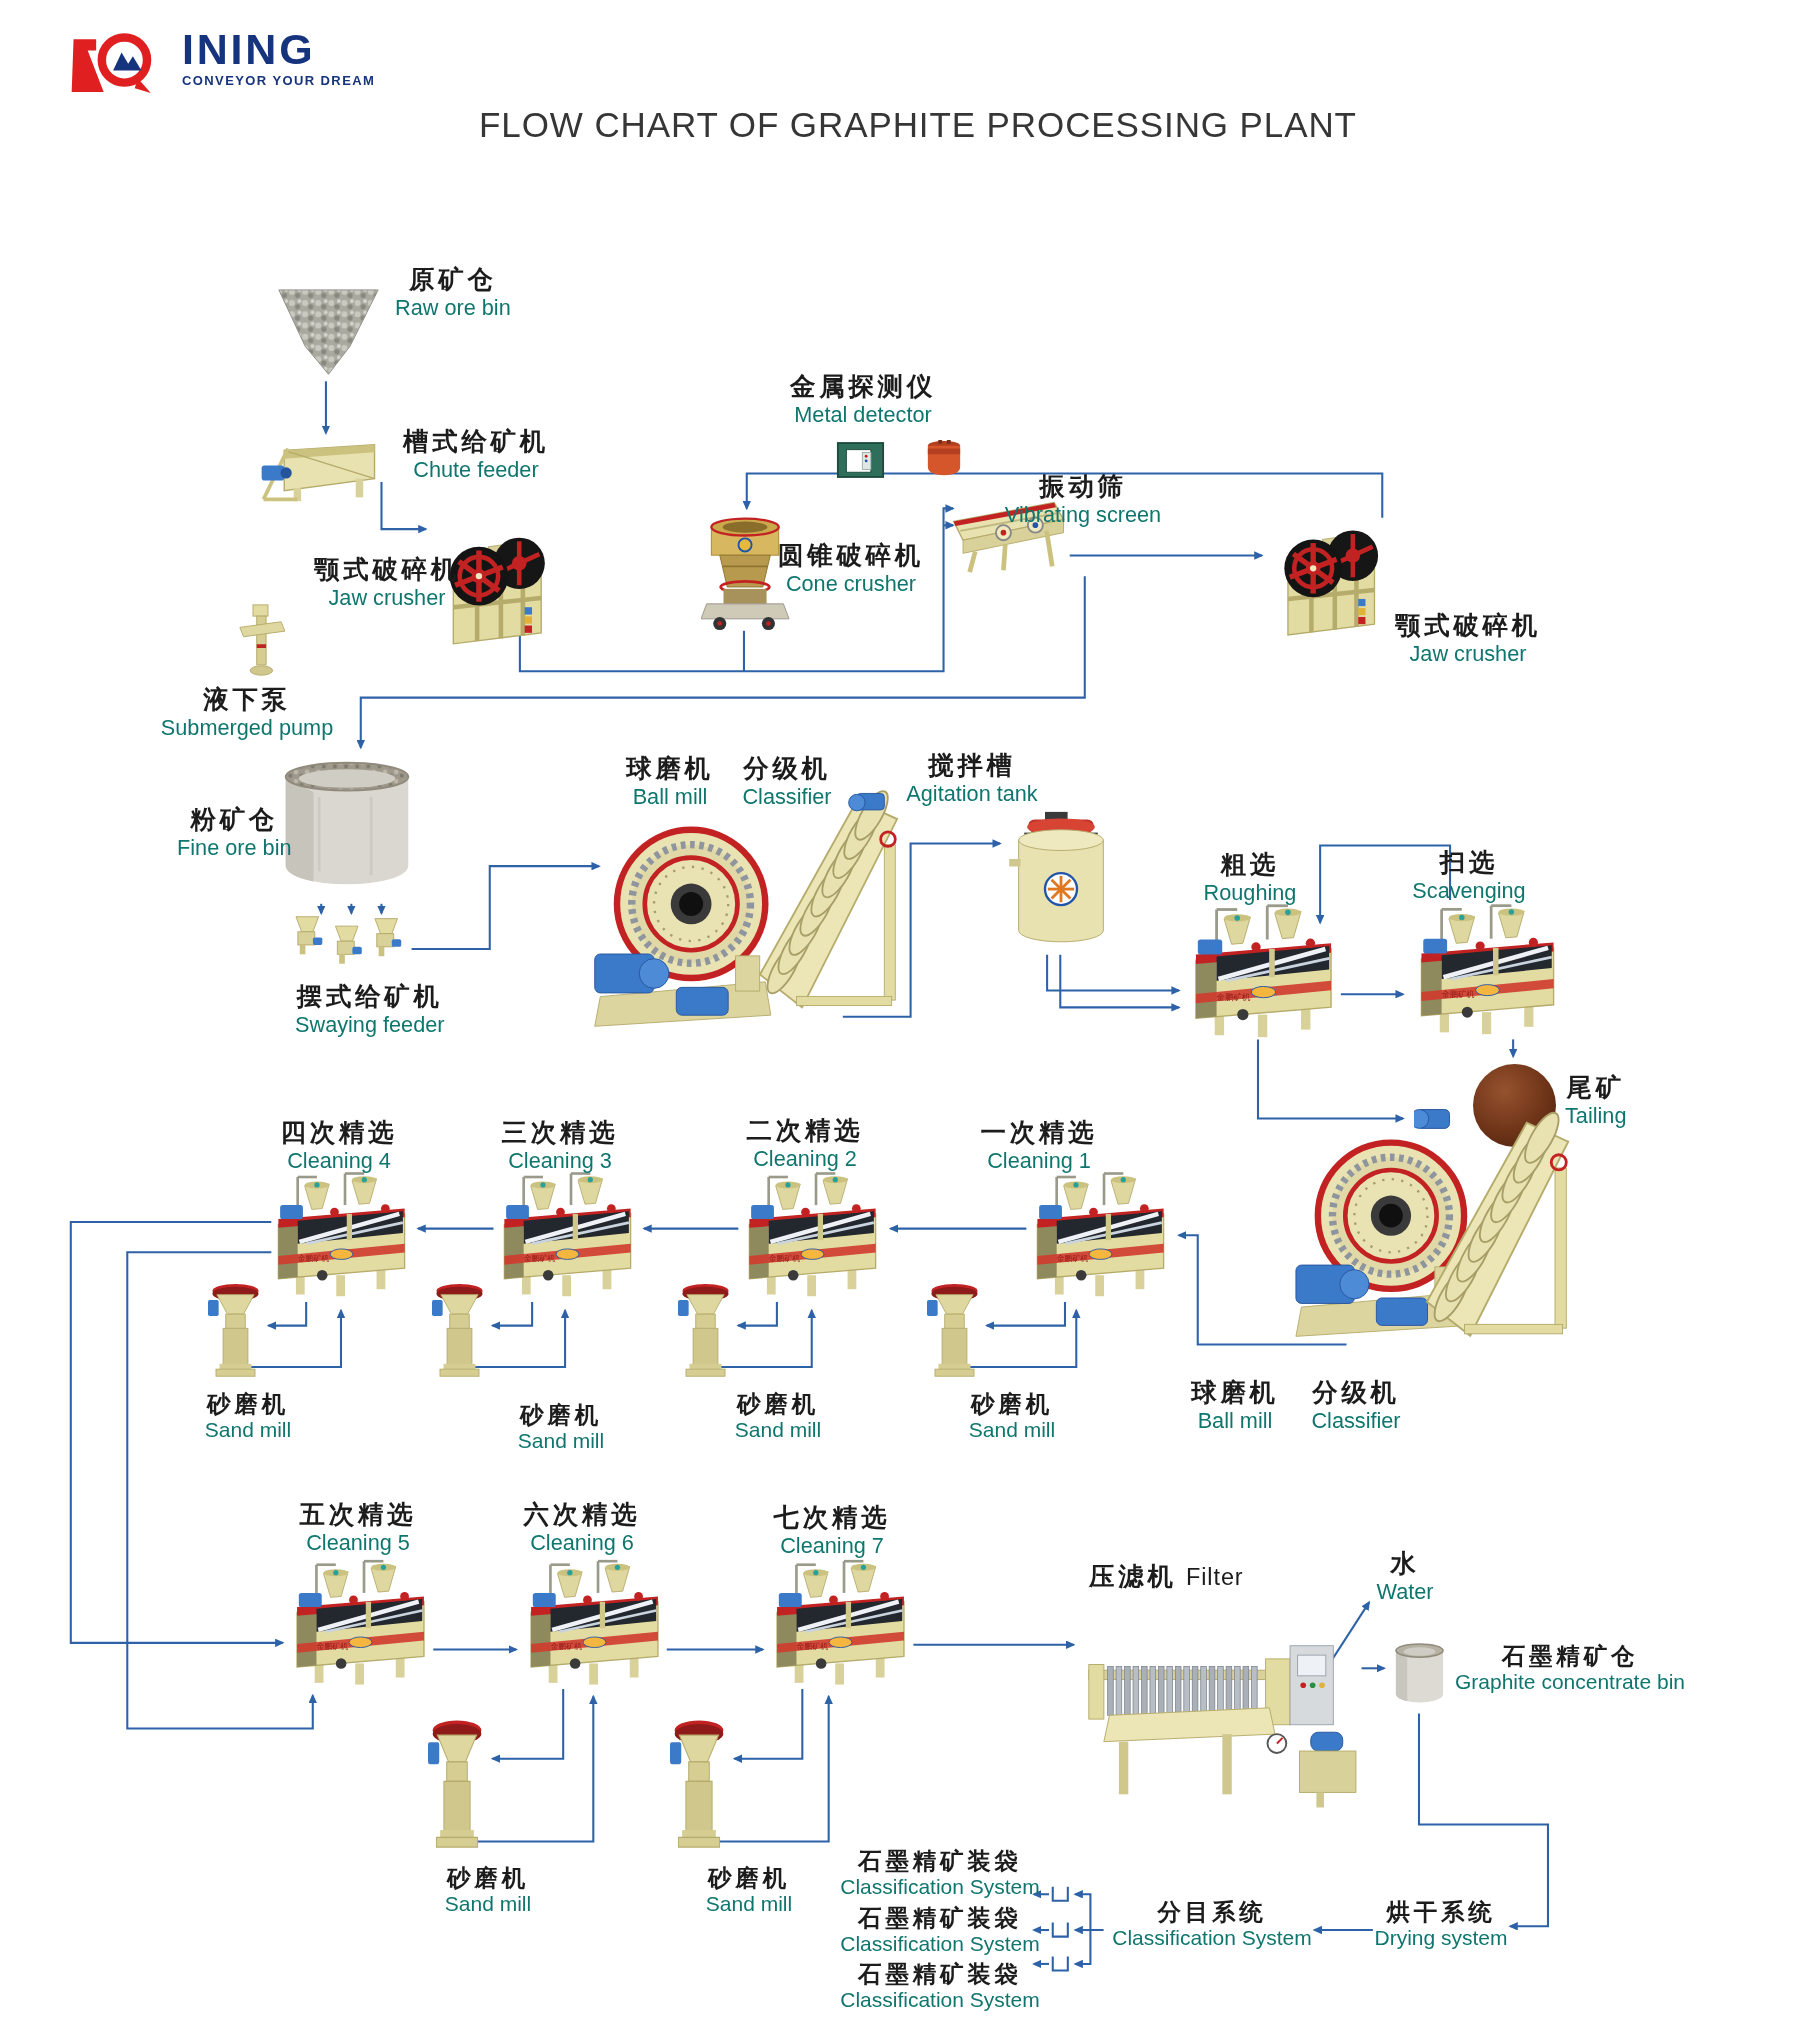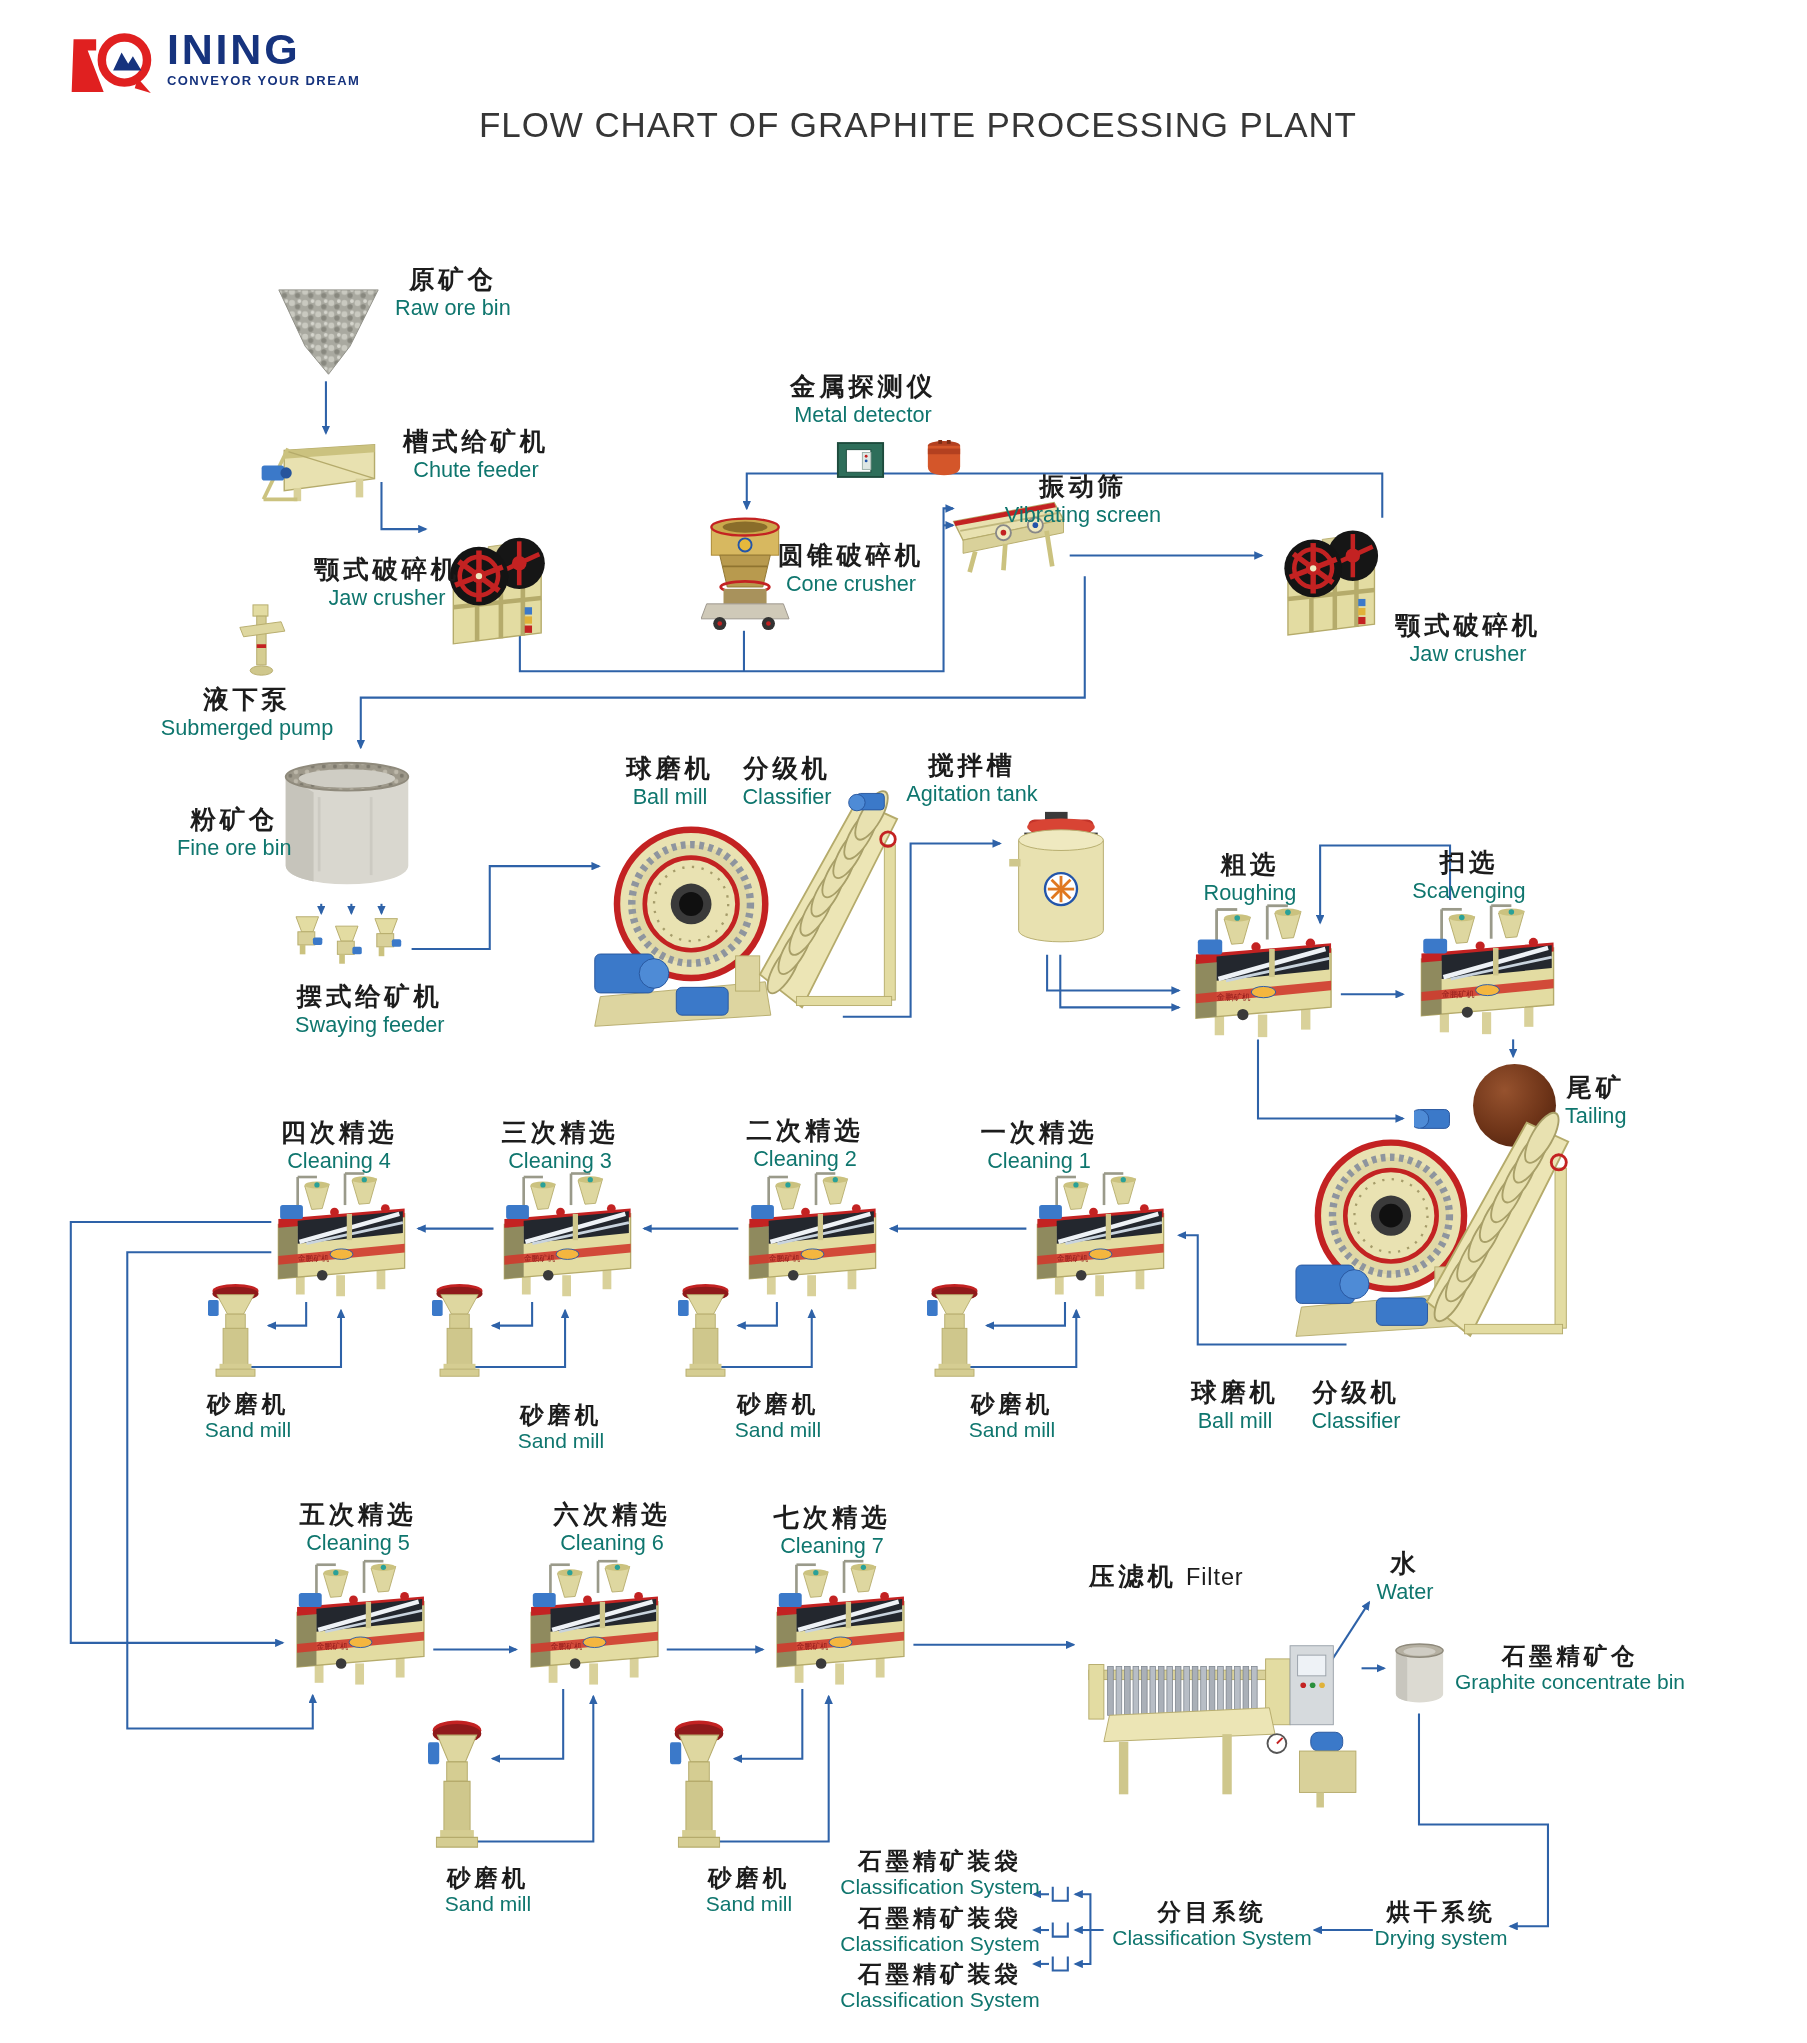--- a/index.html
+++ b/index.html
@@ -13,21 +13,21 @@
   .en{font-size:21.7px;font-weight:400;color:#0f766e;letter-spacing:0px;line-height:26px;}
   .small .zh{font-size:23.5px;line-height:28px;}
   .small .en{font-size:21px;line-height:24.5px;}
   .inline-en{font-size:23.5px;font-weight:400;color:#1c1c1c;margin-left:9.4px;letter-spacing:0.9px;}
   
   .title-zh{position:absolute;left:918px;top:45px;transform:translateX(-50%);
             font-size:49px;font-weight:700;letter-spacing:9.4px;color:#262626;z-index:6;}
   .title-en{position:absolute;left:918px;top:105px;transform:translateX(-50%);
             font-size:35px;font-weight:500;letter-spacing:0.9px;color:#363636;z-index:6;}
   .logo{position:absolute;left:66px;top:28px;display:flex;align-items:flex-start;z-index:6;}
-  .logo-right{margin-left:3px;}
+  .logo-right{margin-left:18px;}
   .logo-text{font-size:43px;font-weight:800;color:#16337e;letter-spacing:2.8px;line-height:43px;}
   .logo-tag{font-size:13px;font-weight:700;color:#16337e;letter-spacing:1.4px;margin-top:1.9px;}
   .node{position:absolute;z-index:4;}
   .lines{position:absolute;left:0;top:0;z-index:2;}
   .tail-ball{position:absolute;border-radius:50%;z-index:4;
              background:radial-gradient(circle at 38% 32%, #96522e 0%, #6e3418 55%, #451c0c 100%);}
 </style>
 </head>
 <body>
 
@@ -905,21 +905,21 @@
     <div class="en">Sand mill</div>
   </div>
   <div class="lab small" style="left:1012px;top:1390px;">
     <div class="zh">砂磨机</div>
     <div class="en">Sand mill</div>
   </div>
   <div class="lab" style="left:358px;top:1499px;">
     <div class="zh">五次精选</div>
     <div class="en">Cleaning 5</div>
   </div>
-  <div class="lab" style="left:582px;top:1499px;margin-left:30px;">
+  <div class="lab" style="left:582px;top:1499px;">
     <div class="zh">六次精选</div>
     <div class="en">Cleaning 6</div>
   </div>
   <div class="lab" style="left:832px;top:1502px;">
     <div class="zh">七次精选</div>
     <div class="en">Cleaning 7</div>
   </div>
   <div class="lab small" style="left:488px;top:1864px;">
     <div class="zh">砂磨机</div>
     <div class="en">Sand mill</div>

